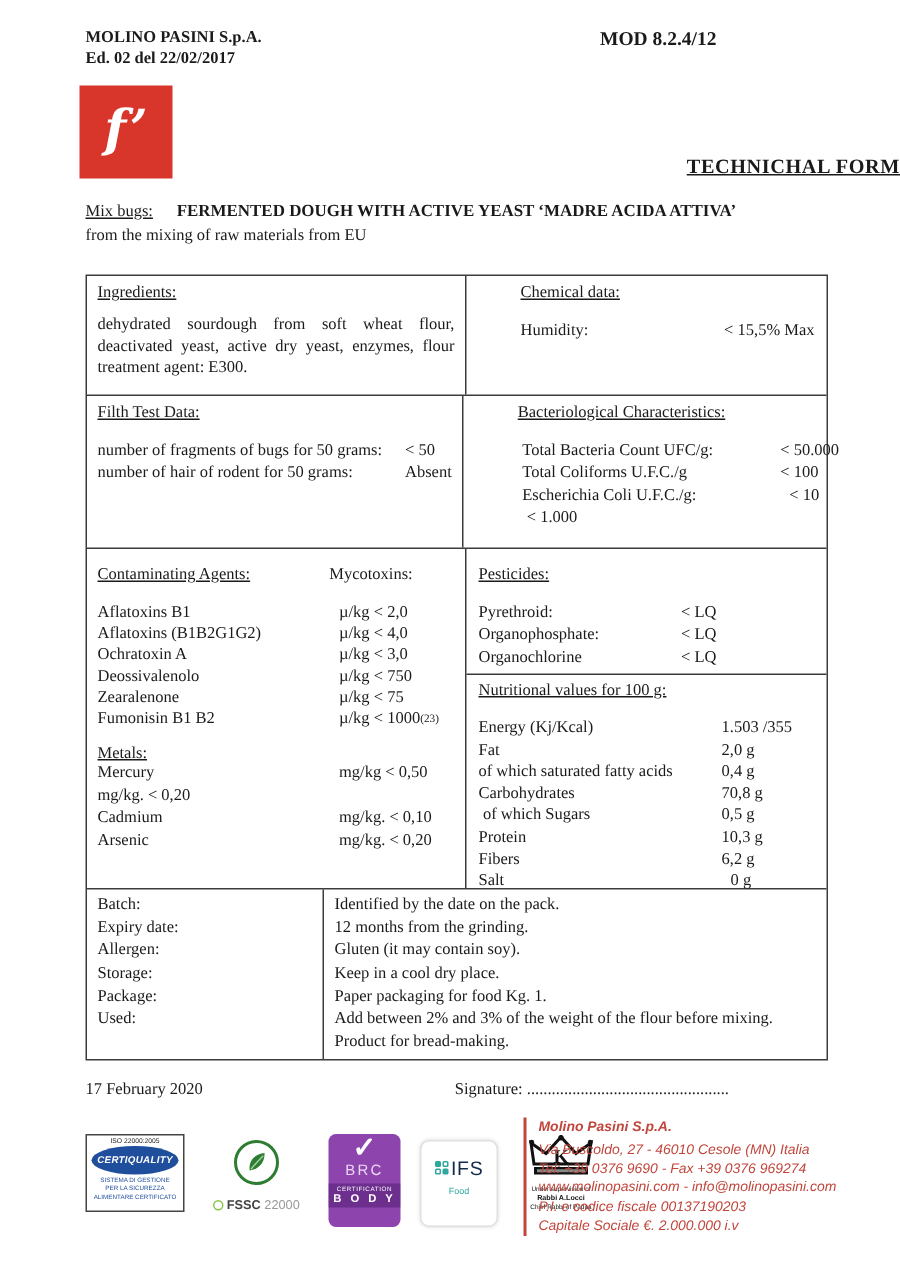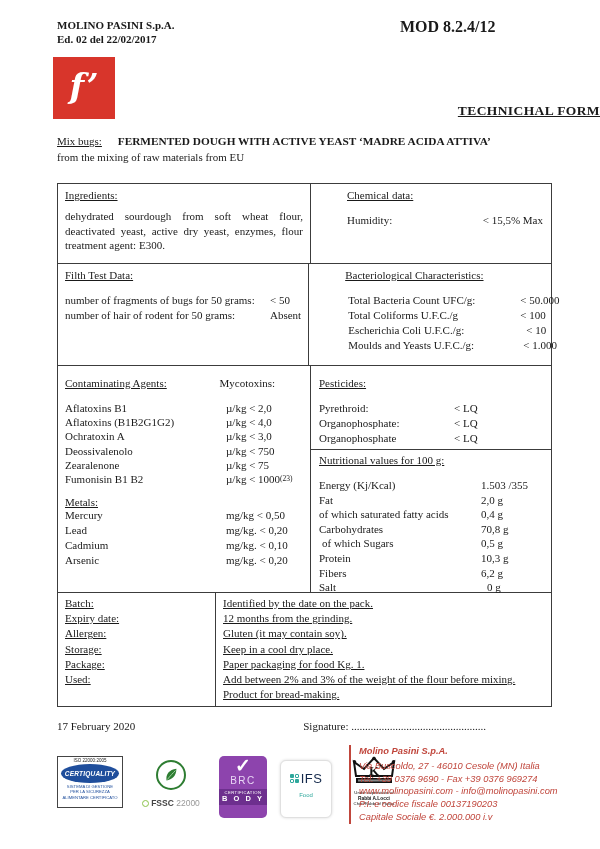--- a/index.html
+++ b/index.html
@@ -2,42 +2,42 @@
 <html><head>
 <meta charset="utf-8">
 <style>
   * { margin:0; padding:0; box-sizing:border-box; }
   html,body { background:#ffffff; }
   body { width:600px; height:849px; font-family:"Liberation Serif", serif; color:#1a1a1a; }
   .page { position:relative; width:600px; height:849px; background:#fff; overflow:hidden; }
 
   
   .header-left { position:absolute; top:18px; left:57px; font-size:11px; font-weight:bold; line-height:14px; }
-  .header-right { position:absolute; top:18px; left:400px; font-size:16px; font-weight:bold; }
+  .header-right { position:absolute; top:18px; left:400px; font-size:13px; font-weight:bold; }
   .logo { position:absolute; top:57px; left:53px; width:62px; height:62px; background:#d8352b; display:flex; align-items:center; justify-content:center; }
   .logo span { color:#fff; font-size:34px; font-style:italic; font-weight:bold; font-family:"DejaVu Serif", serif; transform:translateY(-2px); }
 
   .title { position:absolute; top:103px; left:0; width:600px; text-align:right; font-size:13.5px; font-weight:bold; letter-spacing:.4px; }
   .title span { text-decoration:underline; }
 
   .mix { position:absolute; top:135px; left:57px; width:495px; font-size:11px; }
   .mix-label { display:inline-block; width:58px; text-decoration:underline; }
   .mix-value { font-weight:bold; font-size:11.3px; }
   .mix-sub { position:absolute; top:151px; left:57px; font-size:11px; }
 
   
   .tbl { position:absolute; top:183px; left:57px; width:495px; border:1px solid #3c3c3c; font-size:11px; }
   .trow { display:flex; border-bottom:1px solid #3c3c3c; }
   .trow:last-child { border-bottom:none; }
   .cl { width:253px; border-right:1px solid #3c3c3c; padding:5px 7px; }
   .cr { flex:1; padding:5px 8px;margin-left:28px; }
   .r1 { height:80px; }
   .r2 { height:102px; }
   .r3 { height:227px; }
-  .r4 { height:113px;text-decoration:underline; }
+  .r4 { height:113px; }
   .r3 .cl { padding-top:3px; }
   .r3-right { flex:1; display:flex; flex-direction:column; padding:0; }
   .pest { height:85px; border-bottom:1px solid #3c3c3c; padding:3px 8px; }
   .nutr { flex:1; padding:4px 8px; }
 
   .hd { text-decoration:underline; }
   .gap8 { height:8px; }
   .gap12 { height:12px; }
   .gap10 { height:10px; }
   .just { text-align:justify; line-height:14.5px; }
@@ -171,21 +171,20 @@
         </div>
         <div class="kv bact">
           <span class="k">Total Coliforms U.F.C./g</span>
           <span class="v">&lt; 100</span>
         </div>
         <div class="kv bact">
           <span class="k">Escherichia Coli U.F.C./g:</span>
           <span class="v" style="margin-left:6px">&lt; 10</span>
         </div>
         <div class="kv bact">
-          <span class="k">Moulds and Yeasts U.F.C./g:</span>
           <span class="v" style="margin-left:3px">&lt; 1.000</span>
         </div>
       </div>
     </div>
 
     <div class="trow r3">
       <div class="cl">
         <div class="gap8"></div>
         <div>
           <span class="hd">Contaminating Agents:</span>
@@ -217,21 +216,20 @@
           <span class="v">µ/kg &lt; 1000</span>
           <span class="note">(23)</span>
         </div>
         <div class="gap10"></div>
         <div class="hd">Metals:</div>
         <div class="kv met">
           <span class="k">Mercury</span>
           <span class="v">mg/kg &lt; 0,50</span>
         </div>
         <div class="kv met">
-          <span class="k">Lead</span>
           <span class="v">mg/kg. &lt; 0,20</span>
         </div>
         <div class="kv met">
           <span class="k">Cadmium</span>
           <span class="v">mg/kg. &lt; 0,10</span>
         </div>
         <div class="kv met">
           <span class="k">Arsenic</span>
           <span class="v">mg/kg. &lt; 0,20</span>
         </div>
@@ -244,21 +242,21 @@
           <div class="gap12"></div>
           <div class="kv pestrow">
             <span class="k">Pyrethroid:</span>
             <span class="v">&lt; LQ</span>
           </div>
           <div class="kv pestrow">
             <span class="k">Organophosphate:</span>
             <span class="v">&lt; LQ</span>
           </div>
           <div class="kv pestrow">
-            <span class="k">Organophosphate</span>
+            <span class="k">Organochlorine</span>
             <span class="v">&lt; LQ</span>
           </div>
         </div>
         <div class="nutr">
           <div class="hd">Nutritional values for 100 g:</div>
           <div class="gap12"></div>
           <div class="kv nutrrow">
             <span class="k">Energy (Kj/Kcal)</span>
             <span class="v">1.503 /355</span>
           </div>

